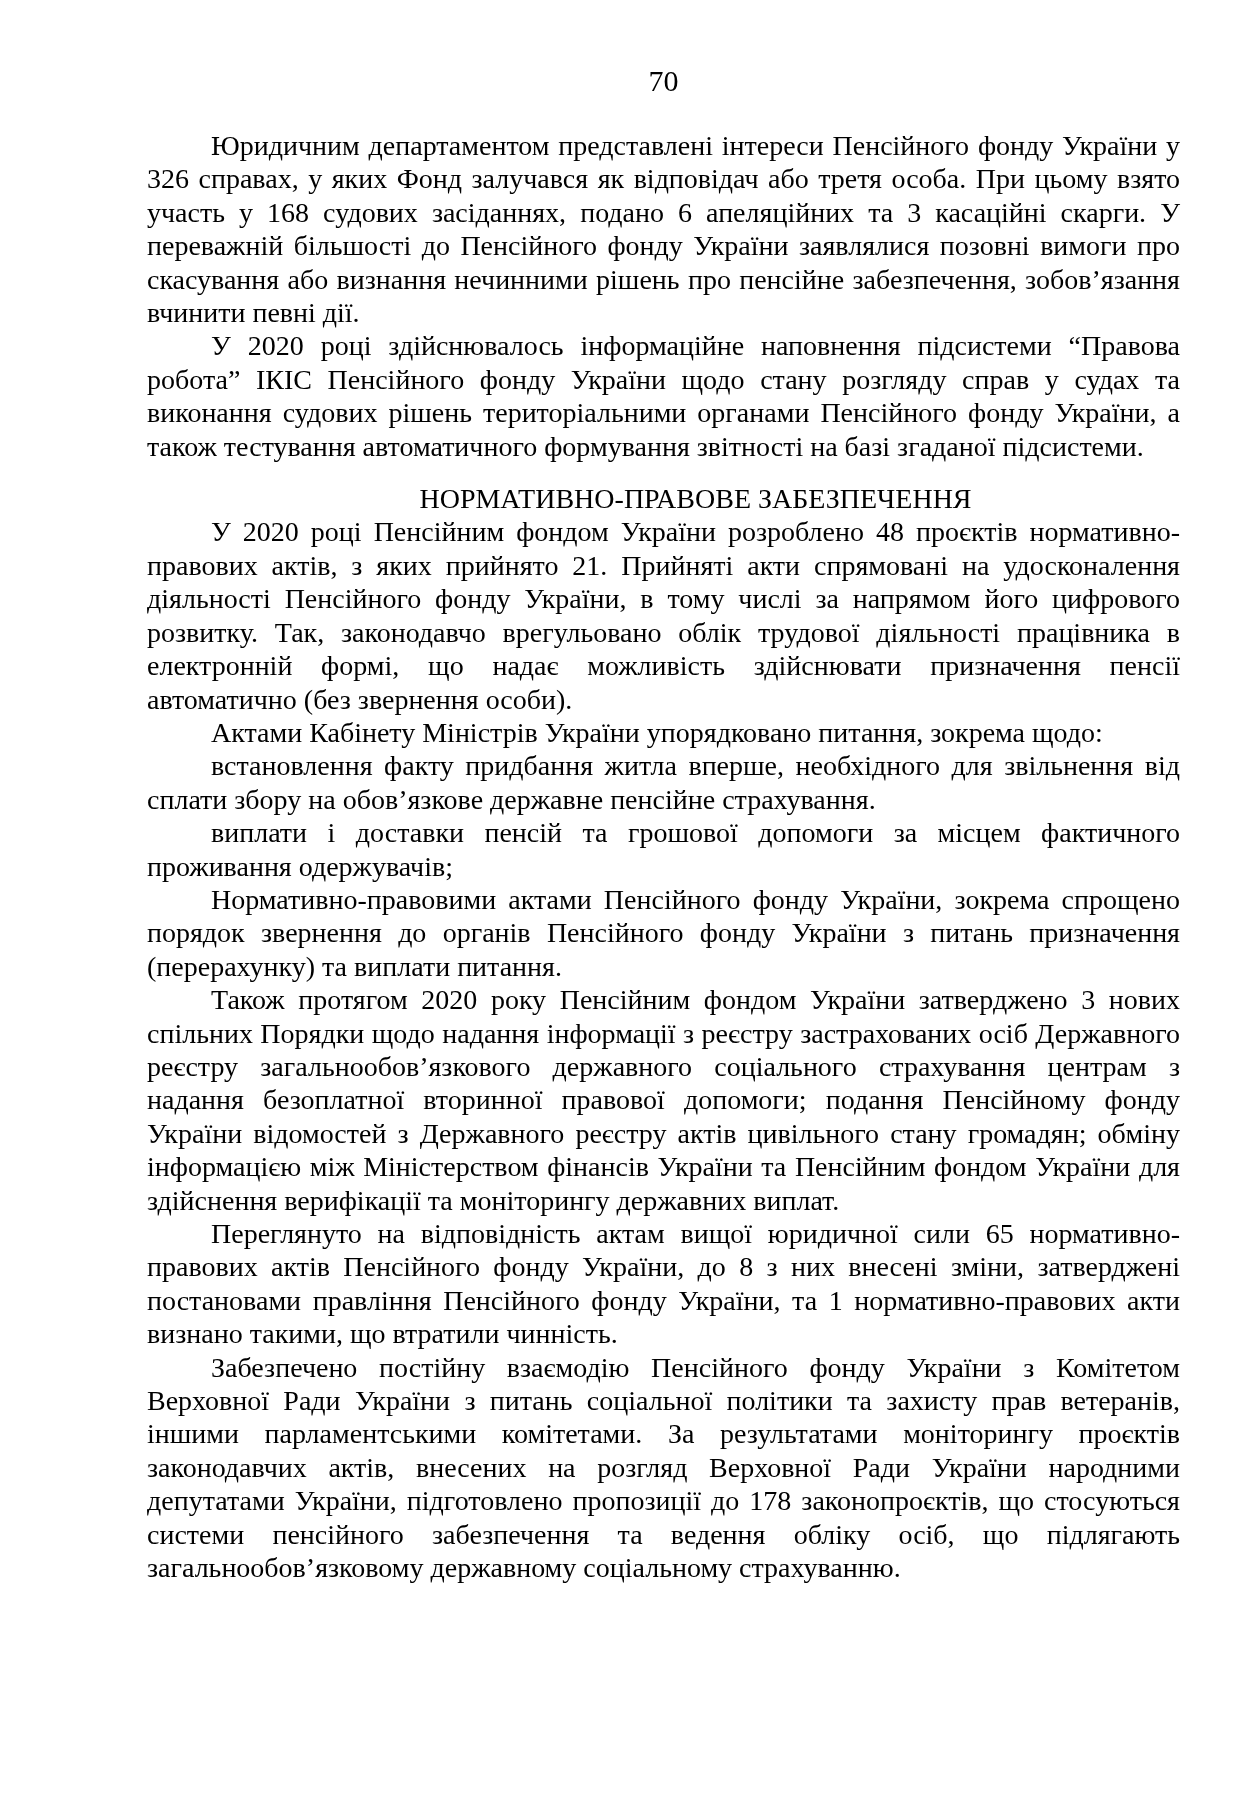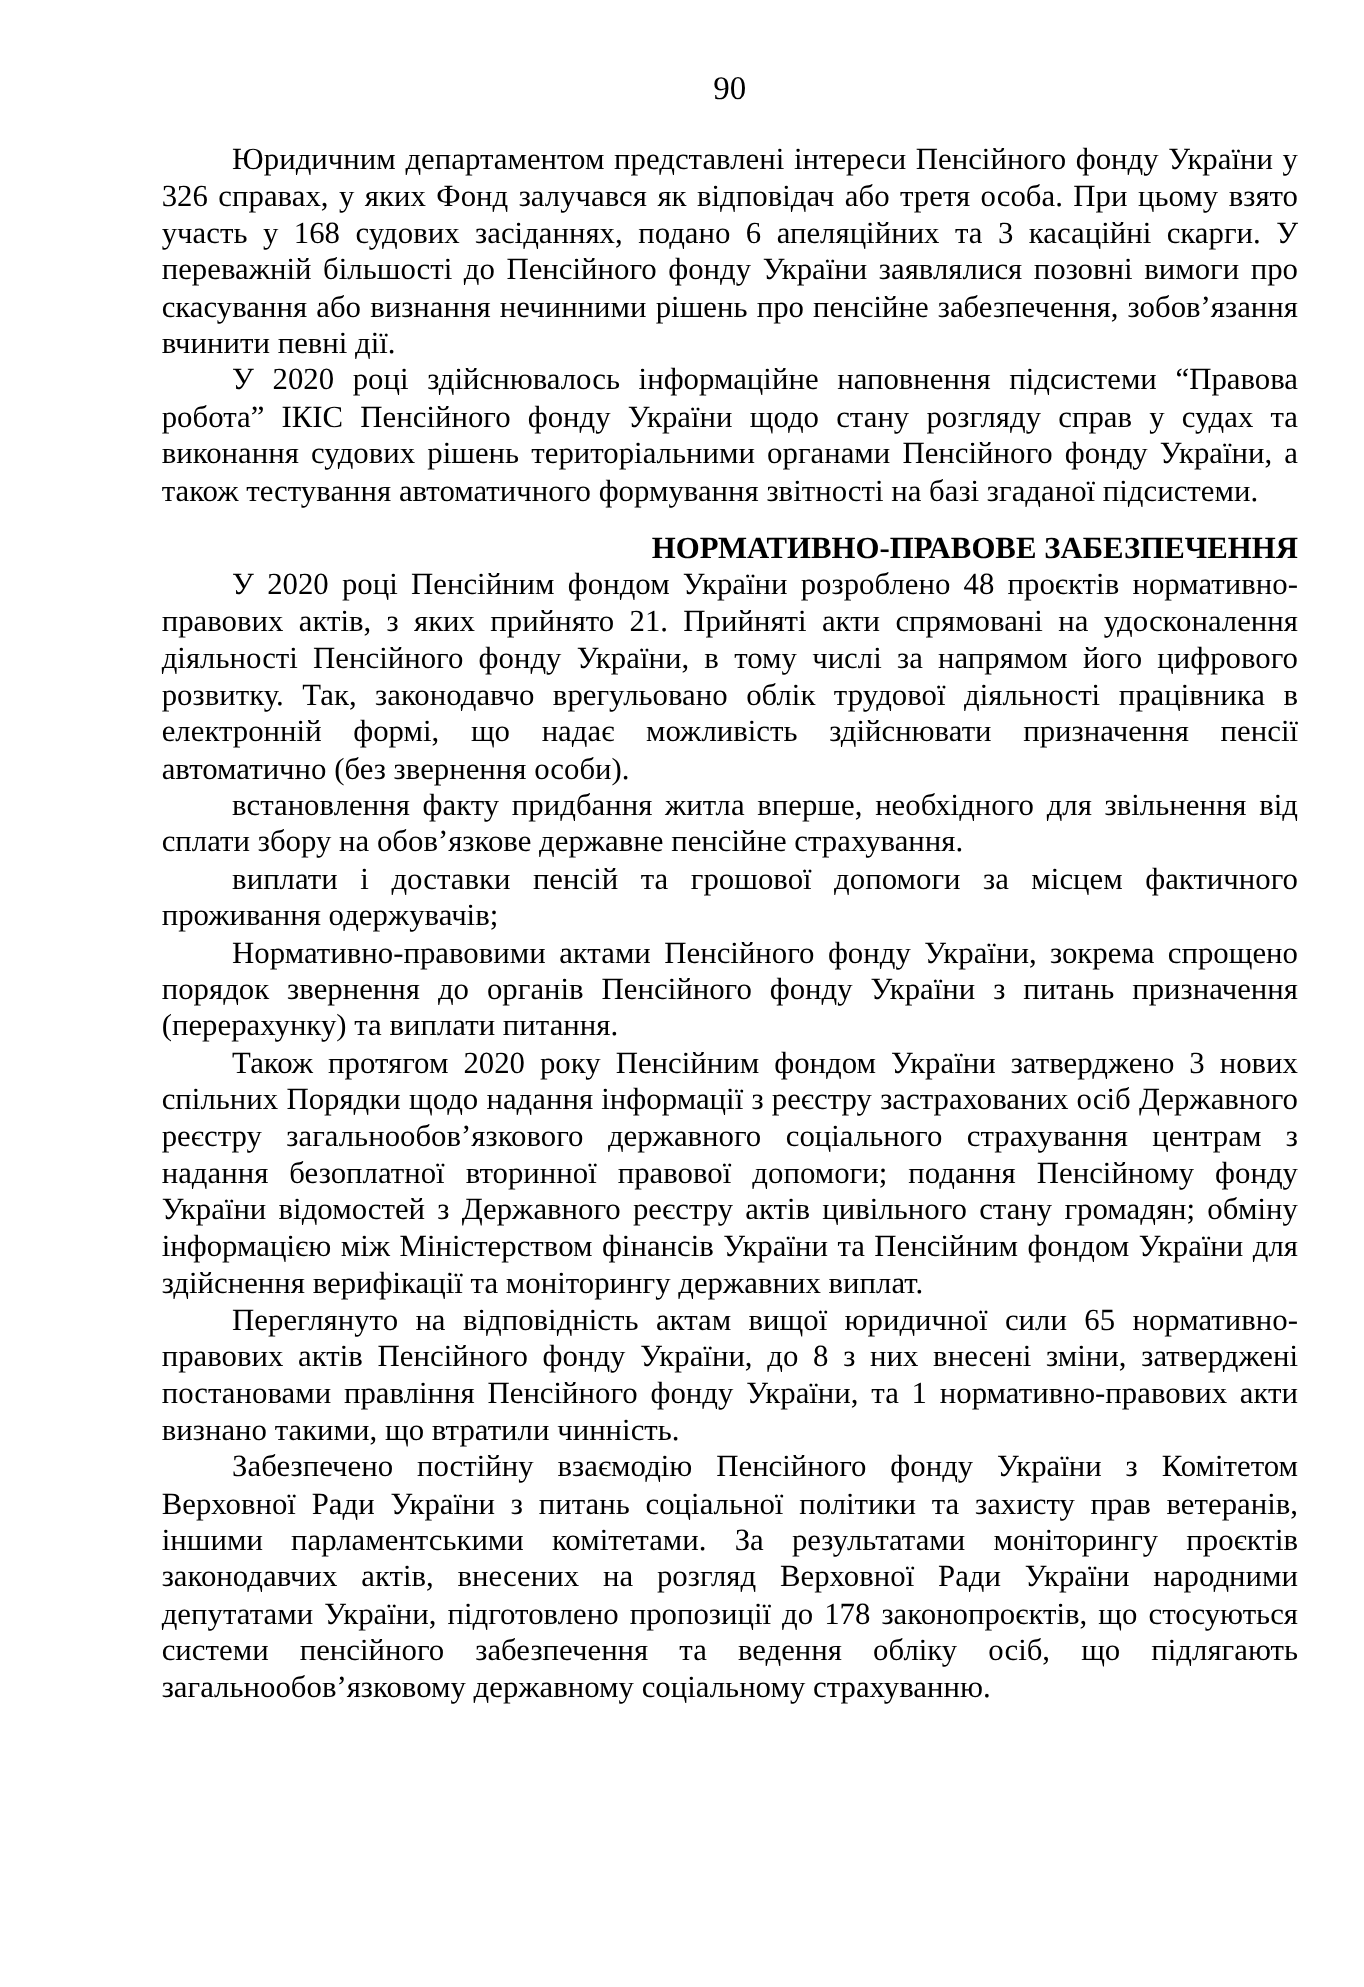--- a/index.html
+++ b/index.html
@@ -42,42 +42,43 @@
   }
   .text-block p {
     margin: 0;
     text-indent: 64px;
   }
   .section-heading {
     margin: 19px 0 0 0;
     text-indent: 64px;
     font-size: 28px;
     line-height: 33.4px;
-    font-weight: bold;
-    text-align: right;
+    font-weight: normal;
+    text-align: center;
   }
 </style>
 </head>
 <body>
 
 <div class="page">
 
-  <div class="page-number">90</div>
+  <div class="page-number">70</div>
 
   <div class="text-block">
 
 
     <p>Юридичним департаментом представлені інтереси Пенсійного фонду України у 326 справах, у яких Фонд залучався як відповідач або третя особа. При цьому взято участь у 168 судових засіданнях, подано 6 апеляційних та 3 касаційні скарги. У переважній більшості до Пенсійного фонду України заявлялися позовні вимоги про скасування або визнання нечинними рішень про пенсійне забезпечення, зобов’язання вчинити певні дії.</p>
 
     <p>У 2020 році здійснювалось інформаційне наповнення підсистеми “Правова робота” ІКІС Пенсійного фонду України щодо стану розгляду справ у судах та виконання судових рішень територіальними органами Пенсійного фонду України, а також тестування автоматичного формування звітності на базі згаданої підсистеми.</p>
 
     <h2 class="section-heading">НОРМАТИВНО-ПРАВОВЕ ЗАБЕЗПЕЧЕННЯ</h2>
 
     <p>У 2020 році Пенсійним фондом України розроблено 48 проєктів нормативно-правових актів, з яких прийнято 21. Прийняті акти спрямовані на удосконалення діяльності Пенсійного фонду України, в тому числі за напрямом його цифрового розвитку. Так, законодавчо врегульовано облік трудової діяльності працівника в електронній формі, що надає можливість здійснювати призначення пенсії автоматично (без звернення особи).</p>
 
+    <p>Актами Кабінету Міністрів України упорядковано питання, зокрема щодо:</p>
 
     <p>встановлення факту придбання житла вперше, необхідного для звільнення від сплати збору на обов’язкове державне пенсійне страхування.</p>
 
     <p>виплати і доставки пенсій та грошової допомоги за місцем фактичного проживання одержувачів;</p>
 
     <p>Нормативно-правовими актами Пенсійного фонду України, зокрема спрощено порядок звернення до органів Пенсійного фонду України з питань призначення (перерахунку) та виплати питання.</p>
 
     <p>Також протягом 2020 року Пенсійним фондом України затверджено 3 нових спільних Порядки щодо надання інформації з реєстру застрахованих осіб Державного реєстру загальнообов’язкового державного соціального страхування центрам з надання безоплатної вторинної правової допомоги; подання Пенсійному фонду України відомостей з Державного реєстру актів цивільного стану громадян; обміну інформацією між Міністерством фінансів України та Пенсійним фондом України для здійснення верифікації та моніторингу державних виплат.</p>
 
     <p>Переглянуто на відповідність актам вищої юридичної сили 65 нормативно-правових актів Пенсійного фонду України, до 8 з них внесені зміни, затверджені постановами правління Пенсійного фонду України, та 1 нормативно-правових акти визнано такими, що втратили чинність.</p>

